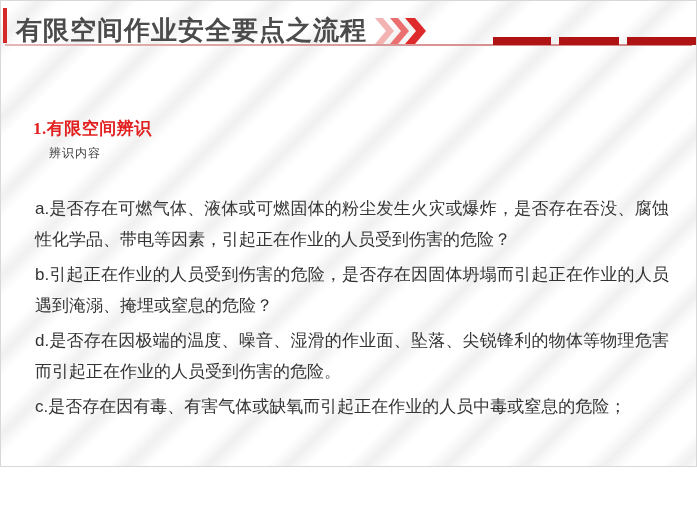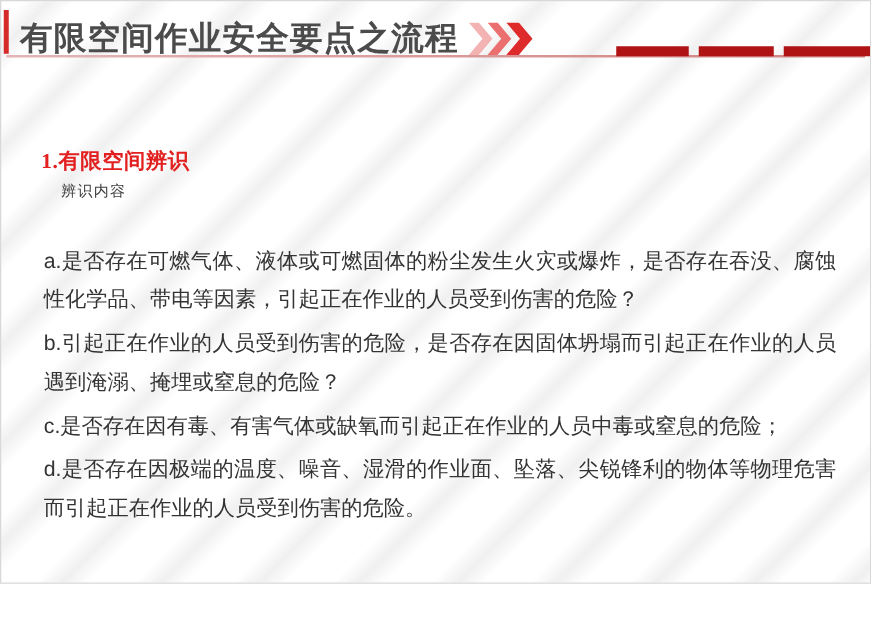--- a/index.html
+++ b/index.html
@@ -86,17 +86,17 @@
   <div class="header-bar b2" style="background:#b01313;"></div>
   <div class="header-bar b3" style="background:#b01313;"></div>
 
   <div class="section-title" style="color:#e1201f;">1.有限空间辨识</div>
 
   <div class="section-subtitle">辨识内容</div>
 
   <div class="body-text">
     <p>a.是否存在可燃气体、液体或可燃固体的粉尘发生火灾或爆炸，是否存在吞没、腐蚀性化学品、带电等因素，引起正在作业的人员受到伤害的危险？</p>
     <p>b.引起正在作业的人员受到伤害的危险，是否存在因固体坍塌而引起正在作业的人员遇到淹溺、掩埋或窒息的危险？</p>
+    <p>d.是否存在因极端的温度、噪音、湿滑的作业面、坠落、尖锐锋利的物体等物理危害而引起正在作业的人员受到伤害的危险。</p>
     <p>c.是否存在因有毒、有害气体或缺氧而引起正在作业的人员中毒或窒息的危险；</p>
-    <p>d.是否存在因极端的温度、噪音、湿滑的作业面、坠落、尖锐锋利的物体等物理危害而引起正在作业的人员受到伤害的危险。</p>
   </div>
 
 </div>
 
 </body></html>

